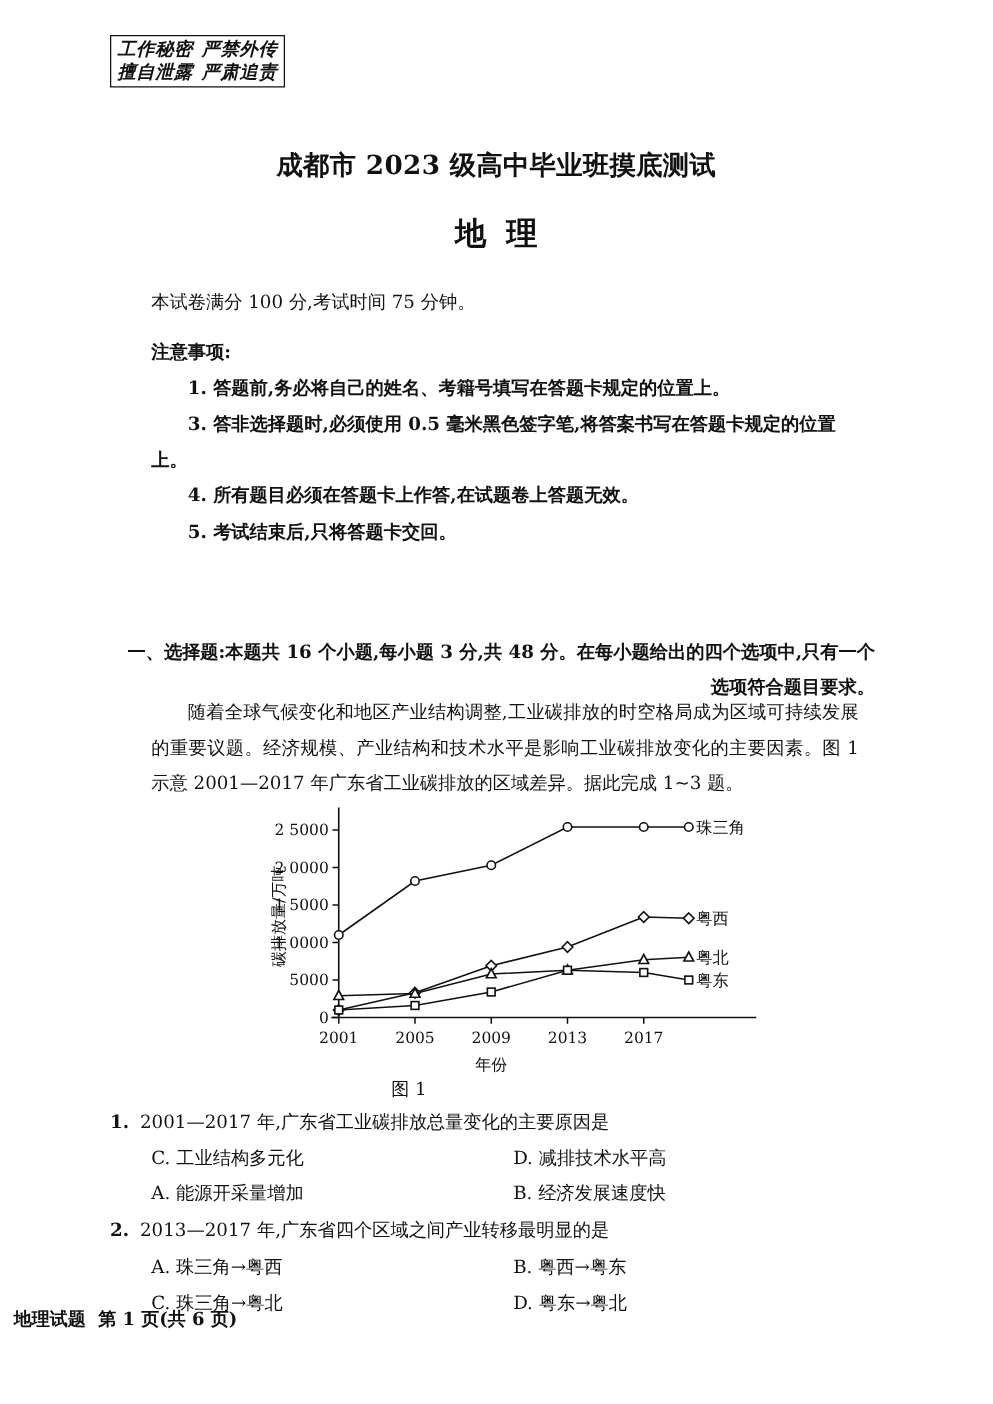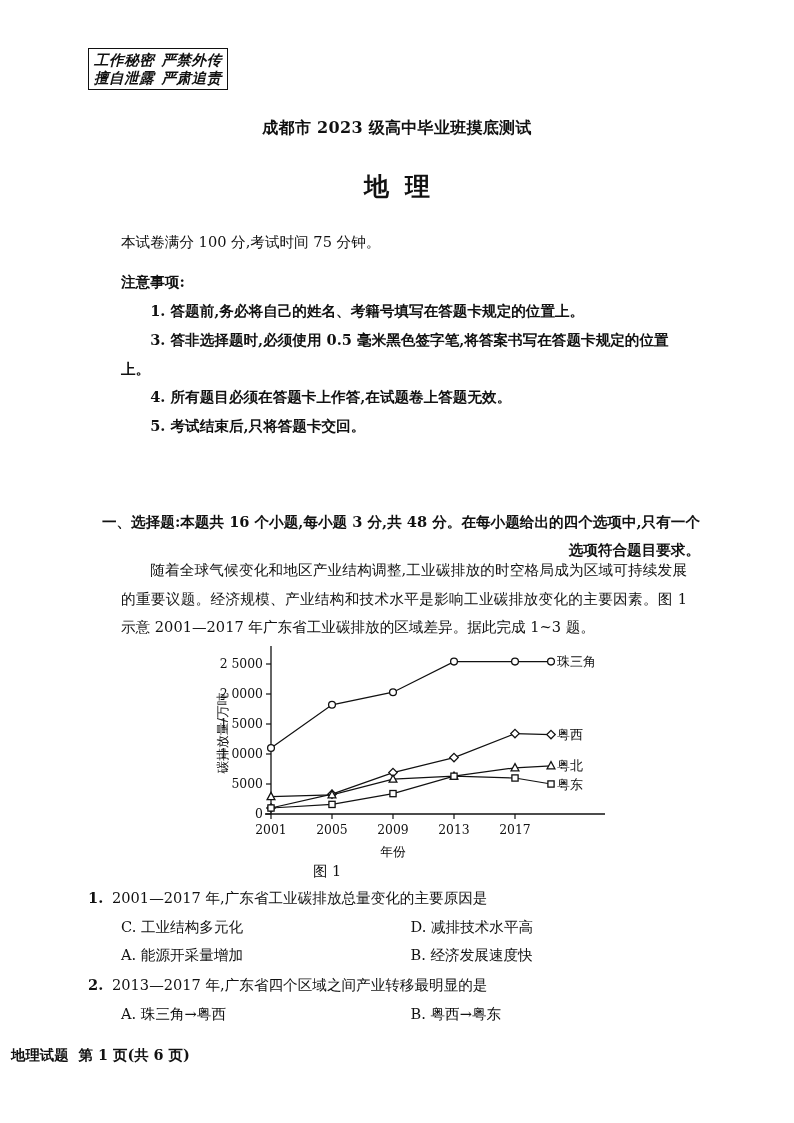--- a/index.html
+++ b/index.html
@@ -20,21 +20,21 @@
     position: absolute;
     left: 0; top: 0;
     width: 794px;
     height: 1123px;
   }
 
   
   .secrecy-box {
     position: absolute;
     left: 88px;
-    top: 48px;
+    top: 28px;
     border: 1.6px solid #111;
     padding: 2px 5px 3px 5px;
     line-height: 1.22;
   }
   .secrecy-line {
     font-family: "DejaVu Serif", "Liberation Serif", serif;
     font-weight: bold;
     font-style: italic;
     font-size: 14.5px;
     letter-spacing: 0.6px;
@@ -42,21 +42,21 @@
   }
   .secrecy-line .gap { display: inline-block; width: 7px; }
 
   
   .main-title {
     position: absolute;
     left: 0;
     top: 118px;
     width: 794px;
     text-align: center;
-    font-size: 16px;
+    font-size: 21px;
     font-weight: bold;
     letter-spacing: 0.3px;
   }
   .subject-title {
     position: absolute;
     left: 0;
     top: 170px;
     width: 794px;
     text-align: center;
     font-size: 25px;
@@ -307,20 +307,24 @@
 
     <div class="q-block">
       <div class="q-stem">
         <span class="q-num">2.</span>
         <span class="q-text">2013—2017 年,广东省四个区域之间产业转移最明显的是</span>
       </div>
       <div class="q-options">
         <span class="opt">A. 珠三角→粤西</span>
         <span class="opt">B. 粤西→粤东</span>
       </div>
+      <div class="q-options">
+        <span class="opt">C. 珠三角→粤北</span>
+        <span class="opt">D. 粤东→粤北</span>
+      </div>
     </div>
   </div>
 
   <div class="footer">
     <span>地理试题</span><span class="sep"></span><span>第 1 页(共 6 页)</span>
   </div>
 
 </div>
 
 </body></html>

